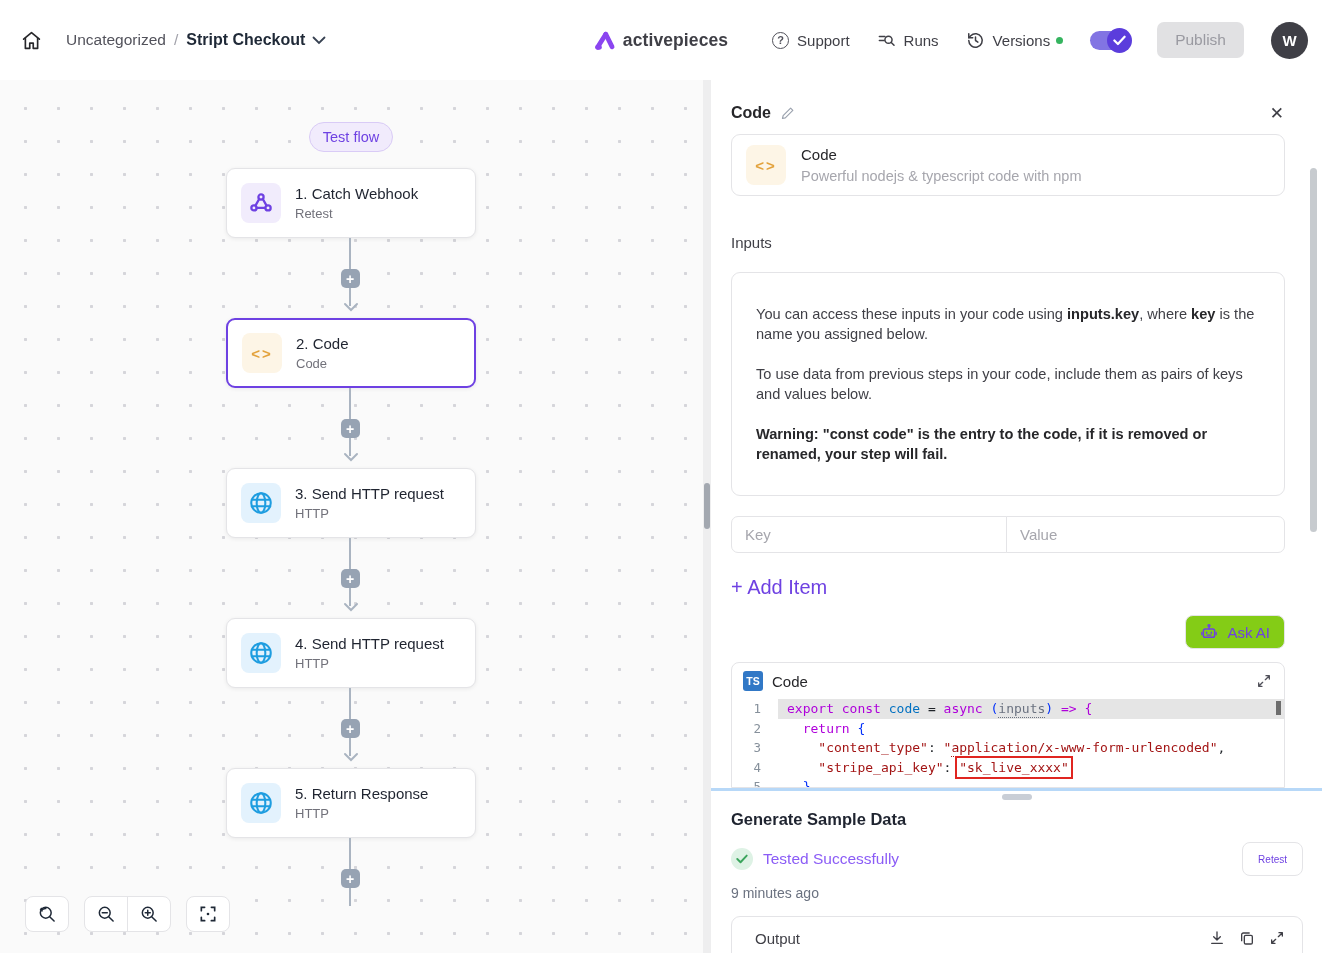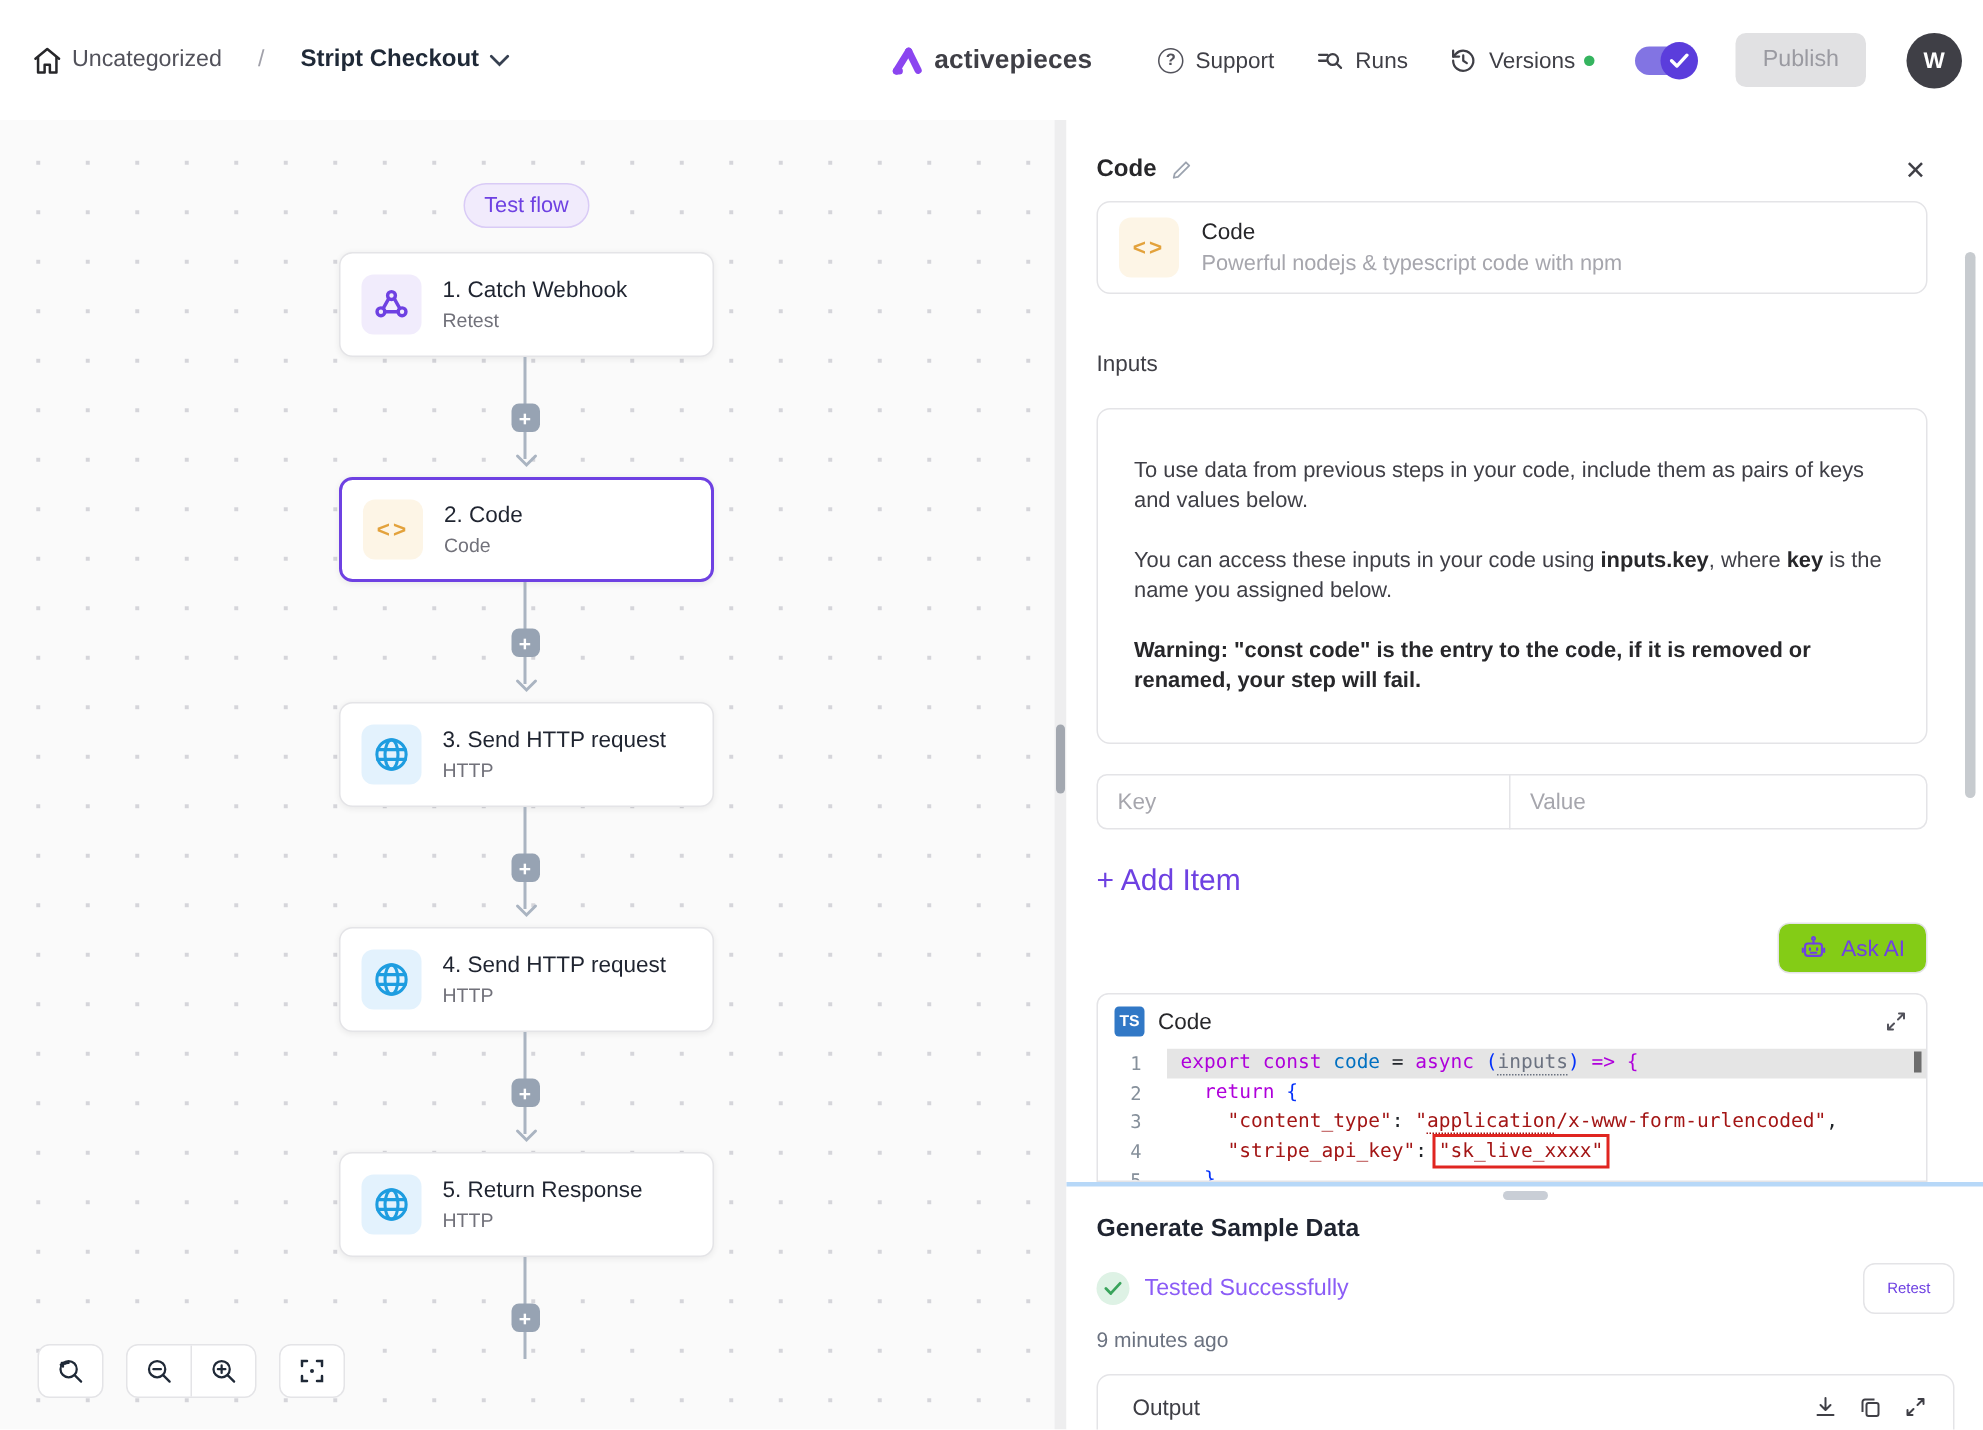--- a/index.html
+++ b/index.html
@@ -3,21 +3,21 @@
 <meta charset="utf-8">
 <style>
   * { margin:0; padding:0; box-sizing:border-box; }
   html,body { width:1322px; height:953px; overflow:hidden; background:#fff;
     font-family:"Liberation Sans", sans-serif; color:#27272a; }
 
   
   .topbar { height:80px; background:#fff; display:flex; align-items:center; position:relative; z-index:5; }
   .tb-left { display:flex; align-items:center; padding-left:14px; }
   .home-btn { width:34px; height:34px; display:flex; align-items:center; justify-content:center; cursor:pointer; }
-  .crumbs { display:flex; align-items:center; gap:24px; font-size:15.5px; }
+  .crumbs { display:flex; align-items:center; margin-left:18px; gap:8px; font-size:15.5px; }
   .crumb-cat { color:#52525b; cursor:pointer; }
   .crumb-sep { color:#a1a1aa; }
   .crumb-flow { color:#1f2937; font-weight:700; font-size:16px; cursor:pointer; display:flex; align-items:center; gap:7px; }
   .logo { position:absolute; left:50%; top:50%; transform:translate(-50%,-50%); display:flex; align-items:center; gap:7px; }
   .logo-text { font-size:17.5px; font-weight:700; color:#3f3f46; letter-spacing:.1px; }
   .tb-right { margin-left:auto; display:flex; align-items:center; gap:27px; padding-right:14px; }
   .tb-item { display:flex; align-items:center; gap:8px; font-size:15px; color:#3f3f46; cursor:pointer; }
   .q-circle { width:17px; height:17px; border:1.6px solid #52525b; border-radius:50%; display:flex; align-items:center; justify-content:center; font-size:11px; font-weight:700; color:#52525b; }
   .green-dot { width:7px; height:7px; border-radius:50%; background:#35b45f; margin-left:-2px; }
   .toggle { width:40px; height:19px; border-radius:10px; background:#8274e3; position:relative; cursor:pointer; }
@@ -384,22 +384,22 @@
         <div class="node-icon icon-cream code-glyph">&lt;&gt;</div>
         <div>
           <div class="step-name">Code</div>
           <div class="step-desc">Powerful nodejs &amp; typescript code with npm</div>
         </div>
       </div>
 
       <div class="inputs-heading">Inputs</div>
 
       <div class="info-box">
+        <p><span>You can access these inputs in your code using </span><b>inputs.key</b><span>, where </span><b>key</b><span> is the name you assigned below.</span></p>
         <p>To use data from previous steps in your code, include them as pairs of keys and values below.</p>
-        <p><span>You can access these inputs in your code using </span><b>inputs.key</b><span>, where </span><b>key</b><span> is the name you assigned below.</span></p>
         <p><b>Warning: "const code" is the entry to the code, if it is removed or renamed, your step will fail.</b></p>
       </div>
 
       <div class="kv-row">
         <input class="kv-input kv-key" placeholder="Key" style="">
         <input class="kv-input kv-val" placeholder="Value" style="">
       </div>
 
       <span class="add-item">+ Add Item</span>
 

